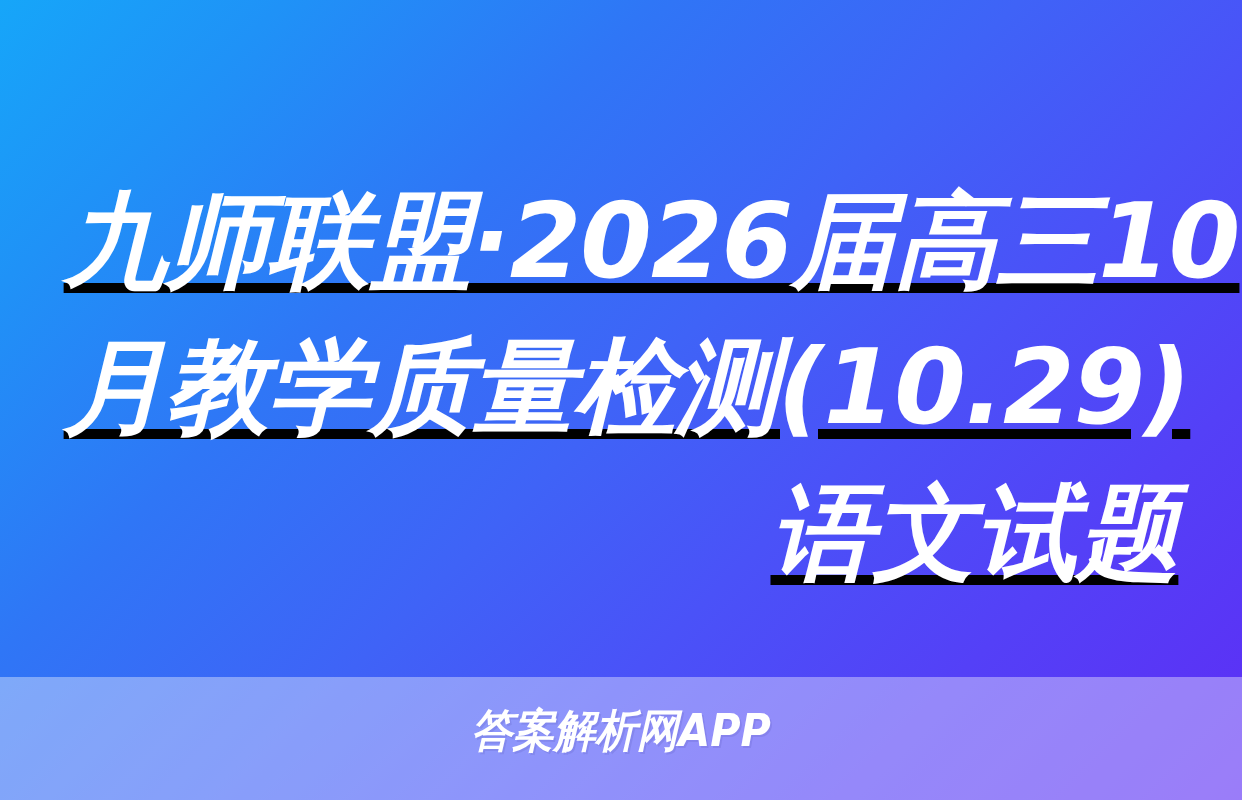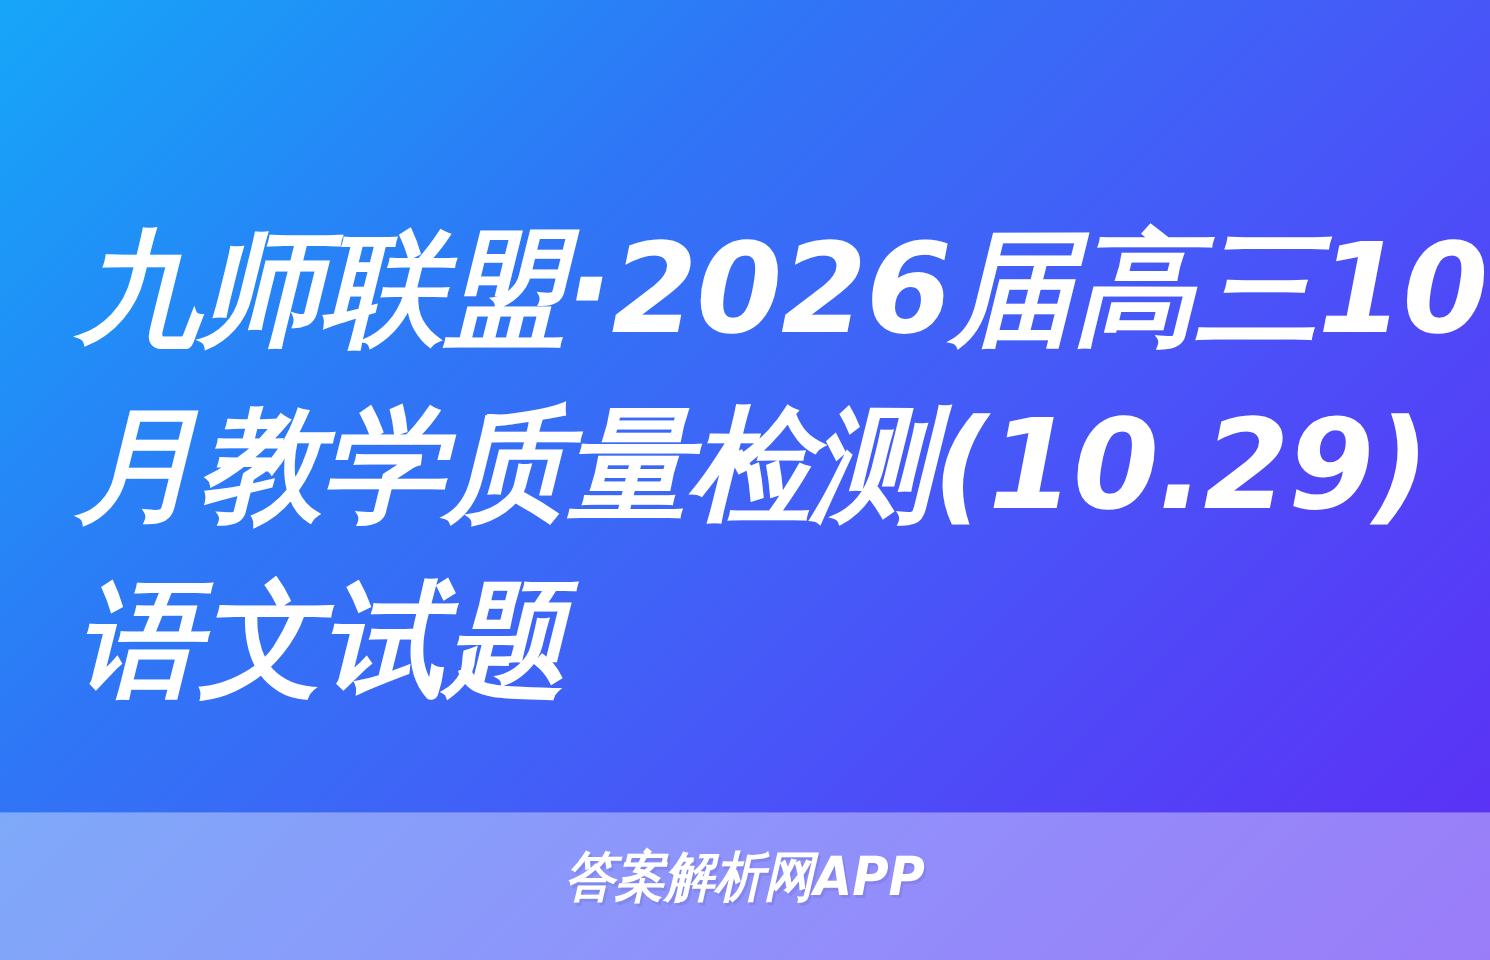--- a/index.html
+++ b/index.html
@@ -26,21 +26,22 @@
   }
 
   
   .title-area {
     position: absolute;
     left: 0;
     right: 0;
     top: 168px;
     padding: 0 58px;
     box-sizing: border-box;
-    text-align: left;
+    text-align: right;
+    text-decoration: underline;
   }
 
   .title-line {
     display: block;
     color: #ffffff;
     font-size: 106px;
     line-height: 146px;
     font-weight: 700;
     font-style: italic;
     letter-spacing: -1px;

